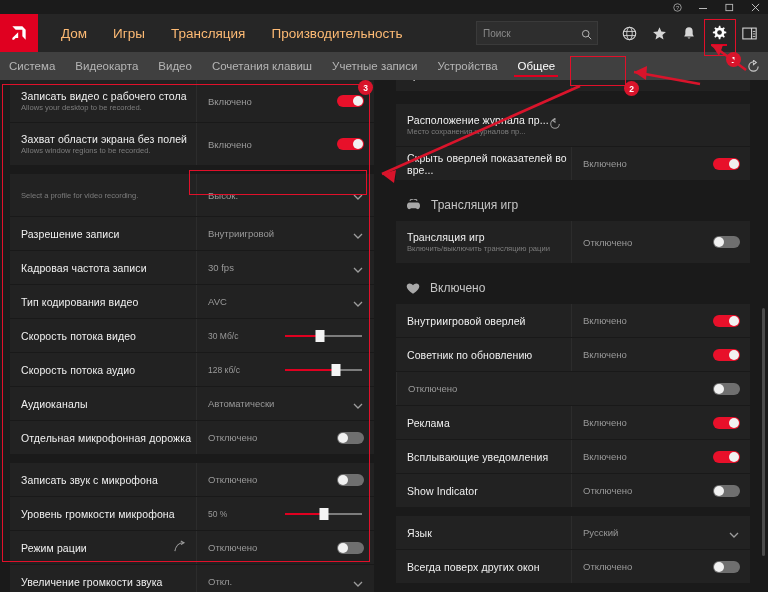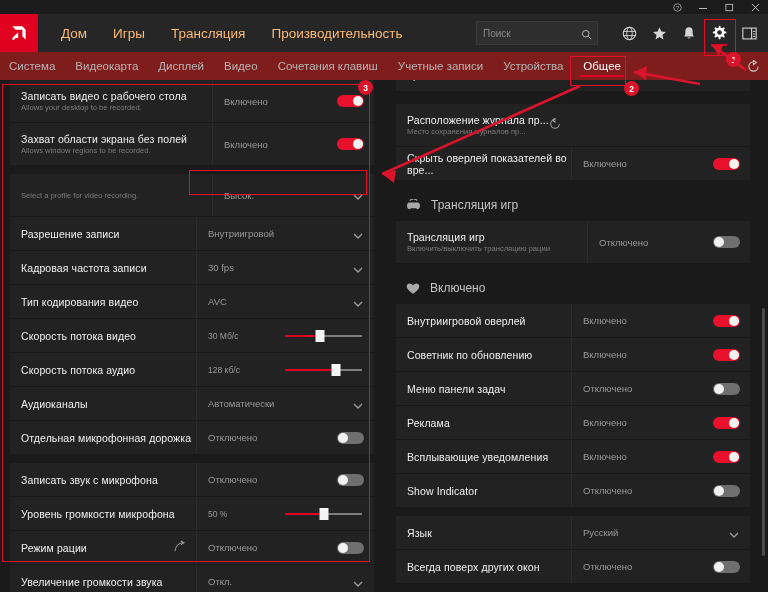--- a/index.html
+++ b/index.html
@@ -32,42 +32,42 @@
           display:flex;align-items:center;margin-right:16px;}
   .search input{background:transparent;border:0;outline:none;color:#cfcfcf;font-size:10px;
           font-family:"Liberation Sans",sans-serif;padding:0 6px;width:96px;height:20px;}
   .search input::placeholder{color:#8a8a8a;}
   .search .sicon{position:absolute;right:5px;top:4px;color:#bdbdbd;}
   .ticon{width:30px;height:38px;display:flex;align-items:center;justify-content:center;color:#d6d6d6;position:relative;}
   .ticon.active{color:#ffffff;}
   .ticon .uline{position:absolute;bottom:6px;left:7px;width:16px;height:2.5px;background:#e00020;}
 
   
-  .subnav{position:absolute;left:0;top:52px;width:768px;height:28px;background:#7f1d1d;
+  .subnav{position:absolute;left:0;top:52px;width:768px;height:28px;background:#404040;
           display:flex;align-items:flex-start;}
   .subnav-item{color:#b5b5b5;font-size:11.5px;padding:0 10px;height:28px;display:flex;align-items:center;cursor:default;}
   .subnav-item:first-child{padding-left:9px;}
   .subnav-item.sel{color:#ffffff;position:relative;}
   .subnav-item.sel .uline{position:absolute;bottom:3px;left:50%;transform:translateX(-50%);
                           width:44px;height:2.5px;background:#e00020;}
   .refresh{position:absolute;right:8px;top:7px;color:#c9c9c9;}
 
   
   .panes{position:absolute;left:0;top:80px;width:768px;height:512px;display:flex;}
   .pane{position:relative;height:512px;overflow:hidden;}
   .pane-left{width:384px;background:#1a1a1a;}
   .pane-right{width:384px;background:#1a1a1a;}
 
   .group{background:#222222;margin:0 10px 9px 10px;}
   .pane-right .group{margin:0 18px 9px 12px;}
 
   .row{display:flex;align-items:center;height:33px;position:relative;
        border-bottom:1px solid #191919;}
   .row:last-child{border-bottom:0;}
-  .row.tall{height:42px;gap:16px;}
+  .row.tall{height:42px;}
   .row-label{flex:0 0 auto;width:186px;padding-left:11px;box-sizing:border-box;
              display:flex;flex-direction:column;justify-content:center;height:100%;position:relative;}
   .pane-right .row-label{width:175px;}
   .row-title{font-size:10.5px;color:#f0f0f0;line-height:12px;letter-spacing:.1px;}
   .row-sub{font-size:7.6px;color:#7d7d7d;line-height:10px;margin-top:1px;}
   .row-ctl{flex:1 1 auto;display:flex;align-items:center;height:100%;
            border-left:1px solid #2c2c2c;padding-left:11px;position:relative;}
   .ctl-val{font-size:9.5px;color:#9a9a9a;}
   .ctl-val.small{font-size:8.5px;}
   .chev{position:absolute;right:11px;top:50%;transform:translateY(-50%);color:#9d9d9d;}
@@ -203,23 +203,20 @@
   </div>
 
   <div class="subnav">
     <div class="subnav-item">
         <span>Система</span>
       </div>
     <div class="subnav-item">
         <span>Видеокарта</span>
       </div>
     <div class="subnav-item">
-        <span>Дисплей</span>
-      </div>
-    <div class="subnav-item">
         <span>Видео</span>
       </div>
     <div class="subnav-item">
         <span>Сочетания клавиш</span>
       </div>
     <div class="subnav-item">
         <span>Учетные записи</span>
       </div>
     <div class="subnav-item">
         <span>Устройства</span>
@@ -506,23 +503,20 @@
               <span class="row-title">Советник по обновлению</span>
             </div>
           <div class="row-ctl">
             <span class="ctl-val">Включено</span>
             <span class="toggle on">
                 <span class="knob"></span>
               </span>
           </div>
         </div>
         <div class="row">
-          <div class="row-label">
-              <span class="row-title">Меню панели задач</span>
-            </div>
           <div class="row-ctl">
             <span class="ctl-val">Отключено</span>
             <span class="toggle">
                 <span class="knob"></span>
               </span>
           </div>
         </div>
         <div class="row">
           <div class="row-label">
               <span class="row-title">Реклама</span>

